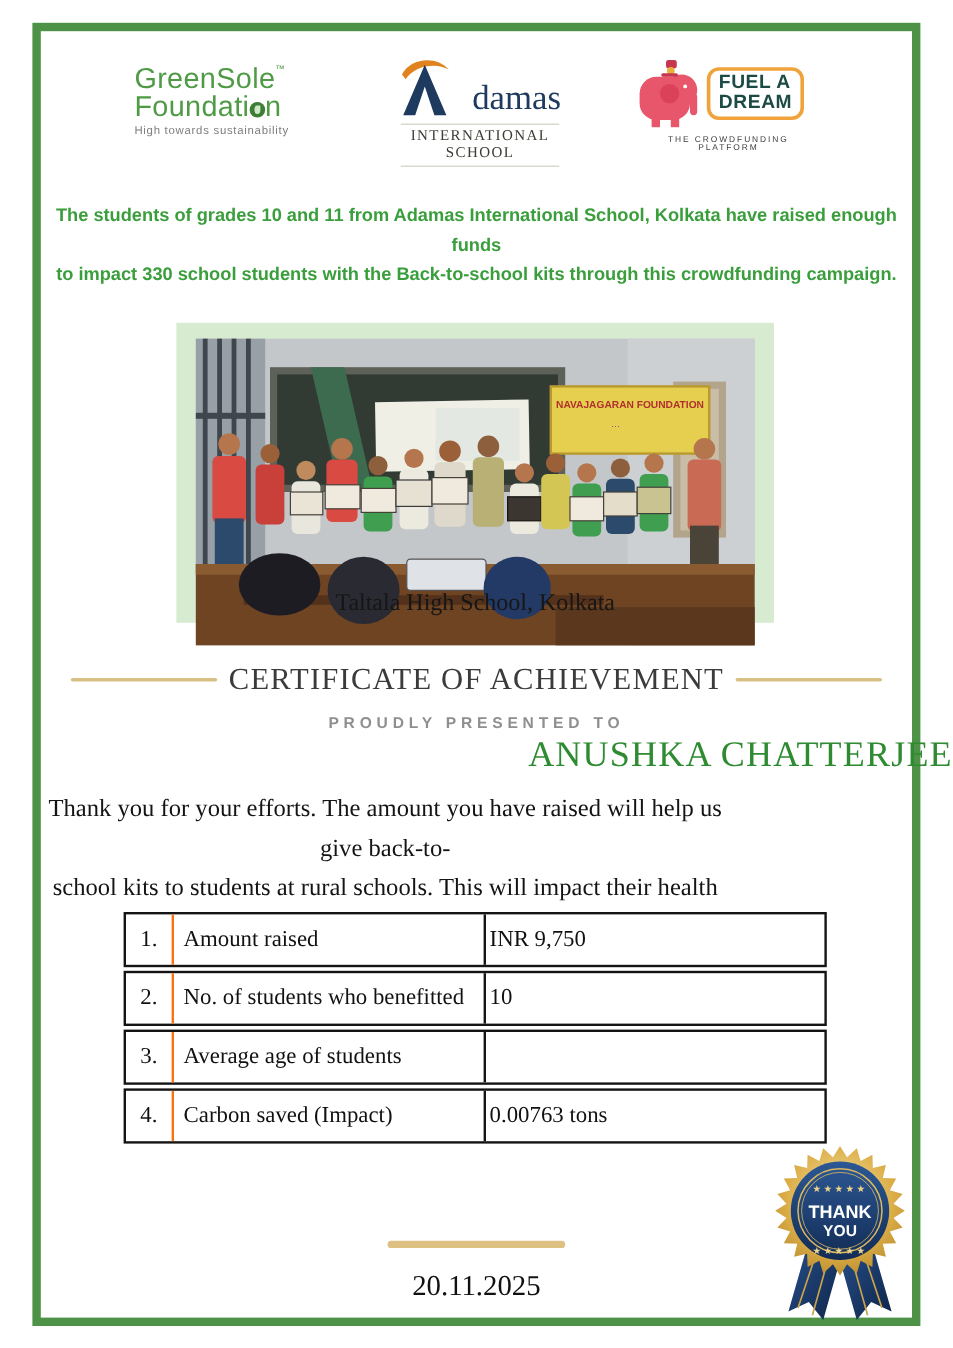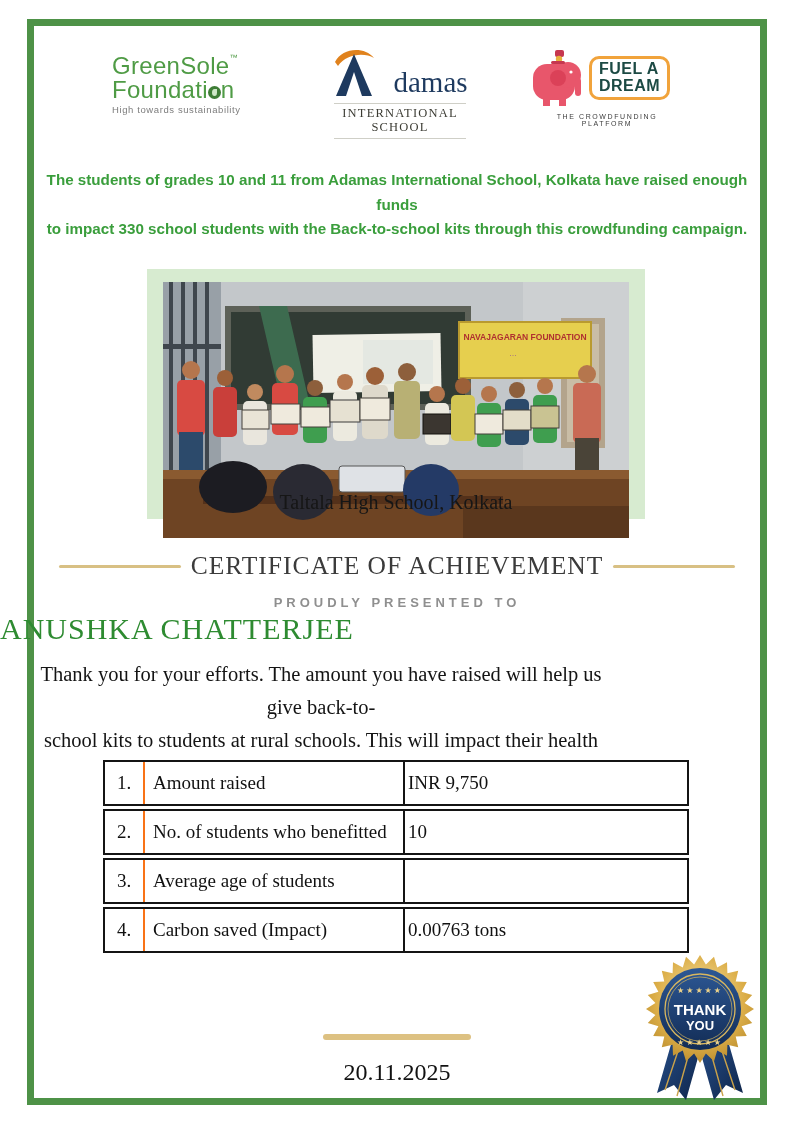--- a/index.html
+++ b/index.html
@@ -45,21 +45,21 @@
   .photo-caption { position:absolute; bottom:5px; left:0; width:100%; text-align:center;
     font-size:20px; color:#161616; }
   
   .title-row { position:absolute; top:551px; left:0; width:100%; display:flex;
     align-items:center; justify-content:center; gap:10px; }
   .gold-line { width:122px; height:3px; background:#d8c084; border-radius:2px; }
   .cert-title { font-size:25.5px; font-weight:500; color:#3b3b3b; letter-spacing:1px; }
   .subtitle { position:absolute; top:595px; left:0; width:100%; text-align:center;
     font-family:"Liberation Sans", sans-serif; font-size:13px; font-weight:600;
     letter-spacing:4px; color:#8f8f8f; }
-  .recipient { position:absolute; top:612px; left:0; width:100%; text-align:left;
+  .recipient { position:absolute; top:612px; left:0; width:100%; text-align:right;
     font-size:30px; color:#2e8b31; letter-spacing:1px; }
   .message { position:absolute; top:658px; left:27px; width:588px; text-align:center;
     font-size:20.5px; color:#141414; line-height:1.6; white-space:pre-line; }
   
   .impact-table { position:absolute; left:103px; top:760px; width:586px; }
   .t-row { display:flex; height:46px; border:2px solid #141414; margin-bottom:3px;
     background:#ffffff; font-size:19px; color:#111; align-items:stretch; }
   .t-num { width:38px; display:flex; align-items:center; justify-content:center; }
   .t-label { width:262px; border-left:2px solid #f97316; border-right:2px solid #141414;
     display:flex; align-items:center; padding-left:8px; }

